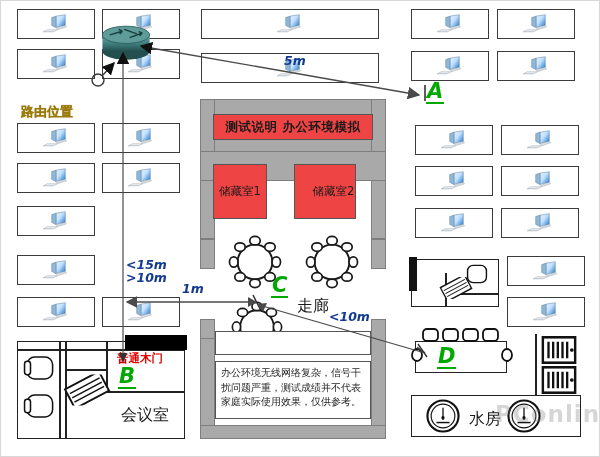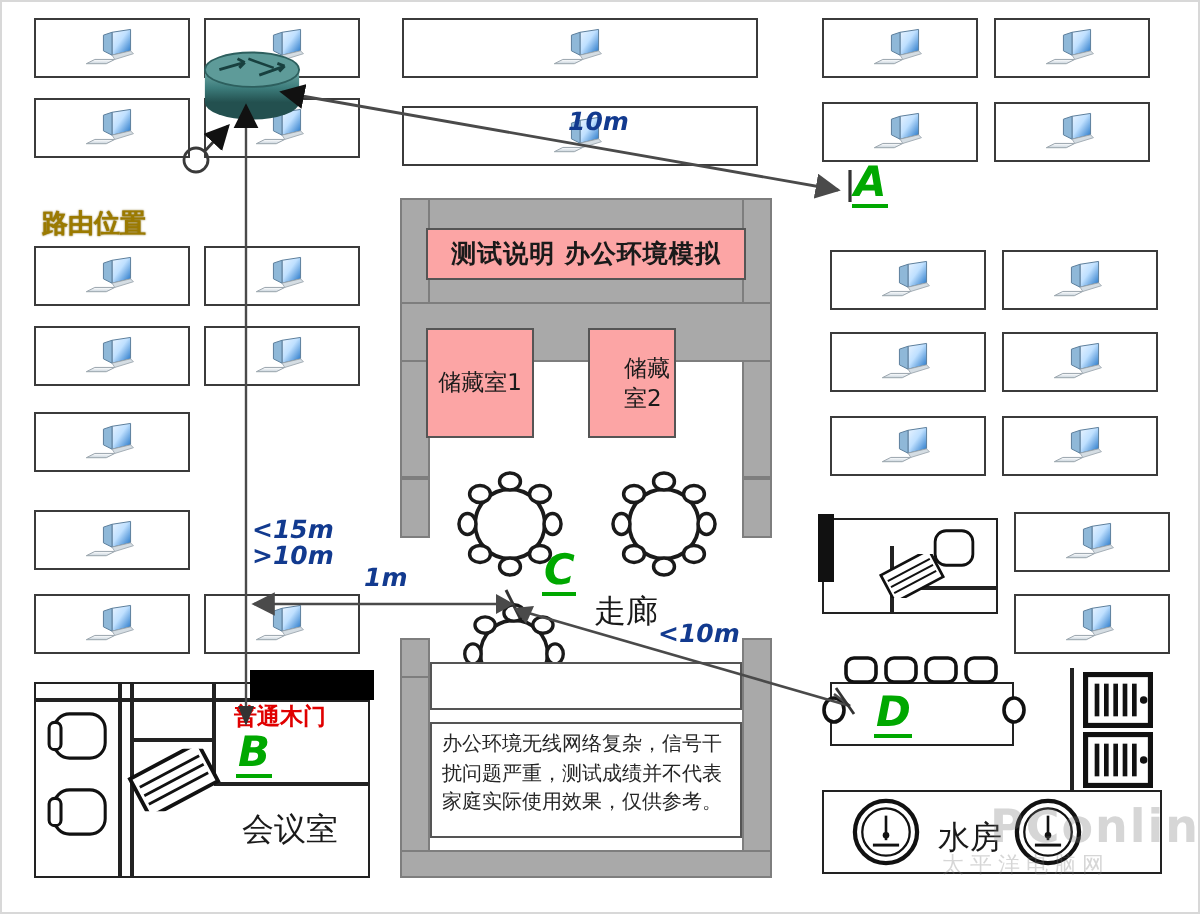--- a/index.html
+++ b/index.html
@@ -11,21 +11,21 @@
 
   
   .desk{position:absolute;background:#ffffff;border:1.6px solid #3b3b3b;
         box-sizing:border-box;}
   .desk .pc{position:absolute;left:50%;top:50%;
             transform:translate(-50%,-50%);width:30px;height:20px;}
 
   
   .wall{position:absolute;background:#a9a9a9;border:1px solid #7e7e7e;
         box-sizing:border-box;}
-  .room{position:absolute;background:#fca5a5;border:1.4px solid #555;
+  .room{position:absolute;background:#ef4444;border:1.4px solid #555;
         box-sizing:border-box;display:flex;align-items:center;
         justify-content:center;color:#1a1a1a;}
   .room.title{font-weight:bold;font-size:12.5px;letter-spacing:.5px;}
   .room.store{font-size:11.5px;}
 
   
   .note{position:absolute;background:#ffffff;border:1.4px solid #555;
         box-sizing:border-box;font-size:10px;line-height:1.45;
         color:#262626;padding:4px 5px;text-align:left;}
 
@@ -276,21 +276,21 @@
   </svg>
 
   <div class="wall" style="left:199px;top:98px;width:186px;height:55px;"></div>
   <div class="wall" style="left:199px;top:98px;width:15px;height:140px;"></div>
   <div class="wall" style="left:370px;top:98px;width:15px;height:140px;"></div>
   <div class="wall" style="left:199px;top:150px;width:186px;height:30px;"></div>
 
   <div class="room title" style="left:212px;top:113px;width:160px;height:26px;">测试说明 办公环境模拟</div>
 
   <div class="room store" style="left:212px;top:163px;width:54px;height:55px;">储藏室1</div>
-  <div class="room store" style="left:293px;top:163px;width:44px;height:55px;padding-left:17px;">储藏室2</div>
+  <div class="room store" style="left:293px;top:163px;width:62px;height:55px;padding-left:17px;">储藏室2</div>
 
   <div class="wall" style="left:199px;top:238px;width:15px;height:30px;"></div>
   <div class="wall" style="left:370px;top:238px;width:15px;height:30px;"></div>
   <div class="wall" style="left:199px;top:318px;width:15px;height:120px;"></div>
   <div class="wall" style="left:370px;top:318px;width:15px;height:120px;"></div>
   <div class="wall" style="left:199px;top:424px;width:186px;height:14px;"></div>
   <div class="wall" style="left:199px;top:318px;width:15px;height:20px;"></div>
 
   <svg style="position:absolute;left:225px;top:232px;width:58px;height:58px;" viewBox="0 0 60 60">
       <use href="#tableIcon"></use>
@@ -395,30 +395,29 @@
     <polygon points="256,301 247,296 247,306" fill="#4a4a4a"></polygon>
 
     <line x1="258" y1="304" x2="424" y2="352" stroke="#4a4a4a" stroke-width="1.3"></line>
     <polygon points="256,303 266,302 262,311" fill="#4a4a4a"></polygon>
     <line x1="424" y1="352" x2="416" y2="346" stroke="#4a4a4a" stroke-width="1.3"></line>
     <line x1="417" y1="343" x2="426" y2="356" stroke="#333" stroke-width="1.4"></line>
   </svg>
 
   <div class="lbl lbl-router" style="left:20px;top:86px;">路由位置</div>
 
-  <div class="lbl lbl-dist" style="left:283px;top:52px;">10m</div>
+  <div class="lbl lbl-dist" style="left:283px;top:52px;">5m</div>
   <div class="lbl lbl-pt" style="left:425px;top:80px;">A</div>
 
   <div class="lbl lbl-dist" style="left:125px;top:237px;margin-top:32px;">&gt;10m</div>
   <div class="lbl lbl-dist" style="left:125px;top:256px;">&lt;15m</div>
   <div class="lbl lbl-pt" style="left:117px;top:365px;">B</div>
 
   <div class="lbl lbl-dist" style="left:181px;top:280px;">1m</div>
   <div class="lbl lbl-pt" style="left:270px;top:274px;">C</div>
   <div class="lbl lbl-cn" style="left:296px;top:295px;">走廊</div>
 
   <div class="lbl lbl-dist" style="left:328px;top:308px;text-align:center;">&lt;10m</div>
   <div class="lbl lbl-pt" style="left:436px;top:345px;">D</div>
 
   <div class="wm" style="left:494px;top:400px;">PConline</div>
-  <div class="wm2" style="left:470px;top:424px;">太平洋电脑网</div>
 
 </div>
 
 </body></html>

